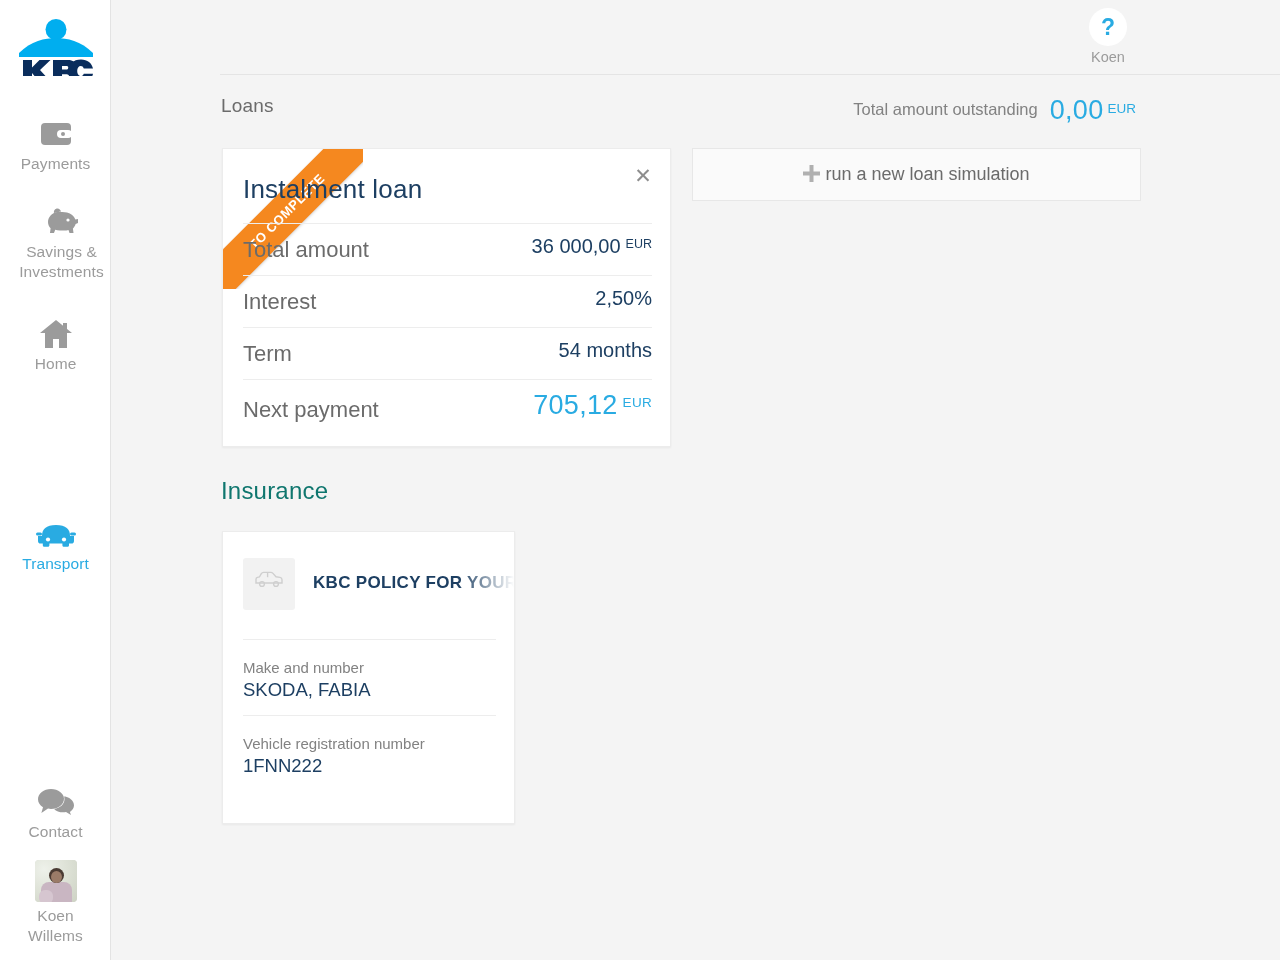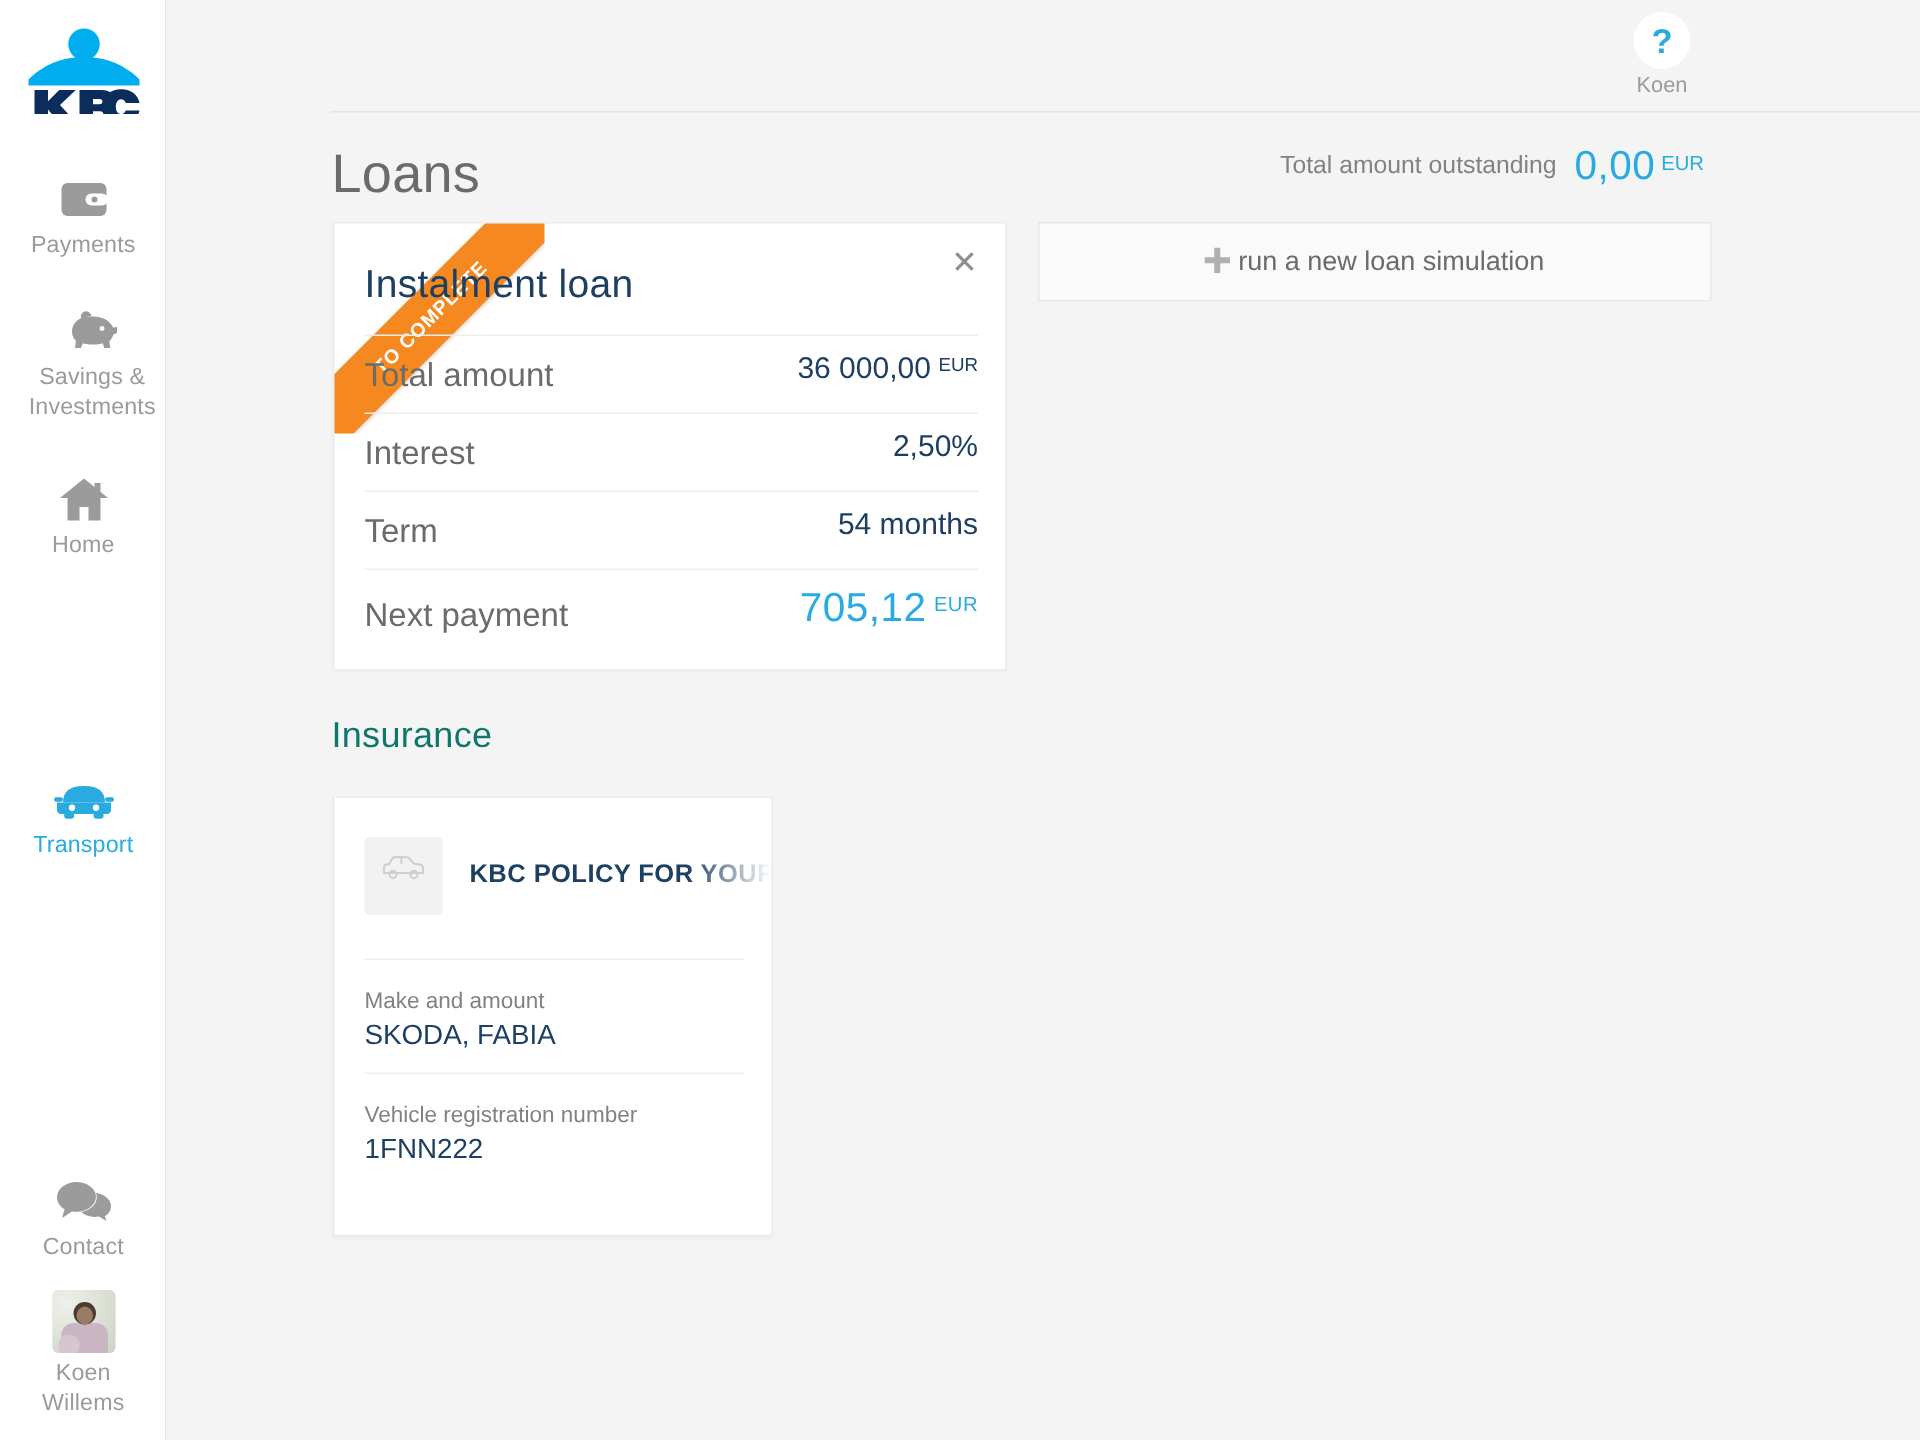--- a/index.html
+++ b/index.html
@@ -94,21 +94,21 @@
     line-height: 38px; text-align: center;
     color: #29abe2; font-size: 23px; font-weight: bold;
   }
   #help-label {
     display: block; font-size: 14.5px; color: #9b9b9b; margin-top: 3px;
   }
 
   
   #loans-title {
     position: absolute; left: 110px; top: 95px;
-    font-size: 36px; color: #6b6b6b; font-weight: normal;
+    font-size: 19px; color: #6b6b6b; font-weight: normal;
     letter-spacing: 0.2px;
   }
 
   #outstanding {
     position: absolute; left: 600px; top: 95px; width: 425px;
     text-align: right;
     white-space: nowrap;
   }
   #outstanding-label {
     font-size: 16.5px; color: #828282; vertical-align: 4px;
@@ -407,21 +407,21 @@
             <circle cx="8" cy="15" r="2.4"></circle>
             <circle cx="22" cy="15" r="2.4"></circle>
           </g>
         </svg>
       </div>
       <span id="ins-policy-name">KBC POLICY FOR YOUR</span>
       <div id="ins-fade"></div>
     </div>
 
     <div class="ins-field" id="ins-field-1">
-      <span class="if-label">Make and amount</span>
+      <span class="if-label">Make and number</span>
       <span class="if-value">SKODA, FABIA</span>
     </div>
     <div class="ins-field" id="ins-field-2">
       <span class="if-label">Vehicle registration number</span>
       <span class="if-value">1FNN222</span>
     </div>
   </div>
 
 </div>
 

